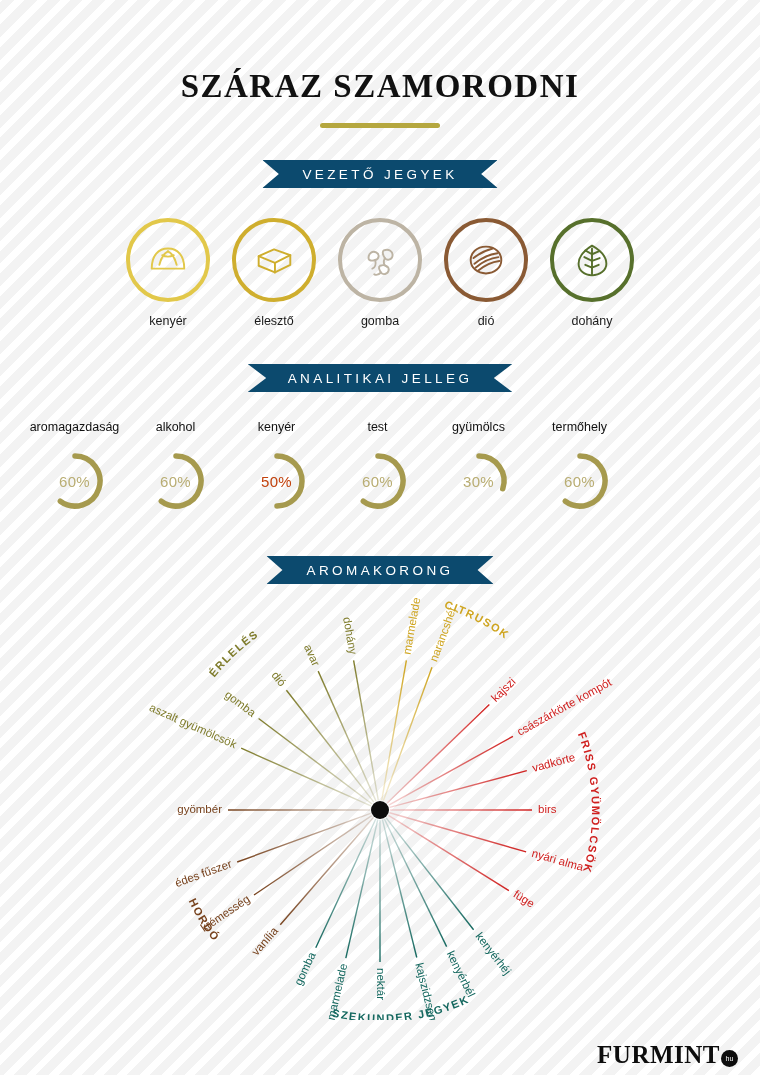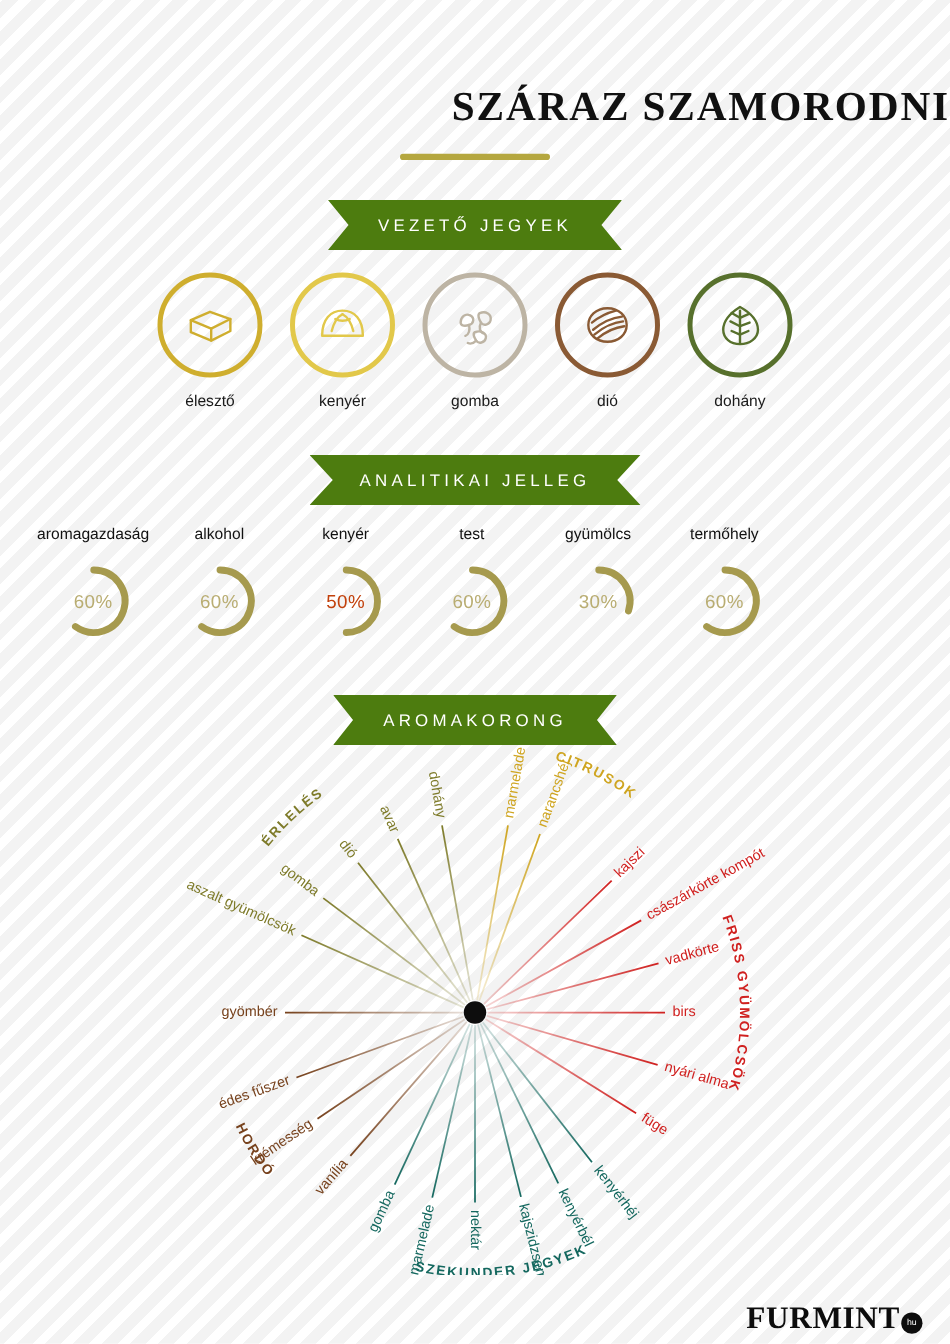--- a/index.html
+++ b/index.html
@@ -11,35 +11,35 @@
       -45deg,
       #ffffff 0px, #ffffff 7px,
       #f3f3f3 7px, #f3f3f3 16px
     );
     position: relative;
     overflow: hidden;
     color: #1a1a1a;
   }
 
   
-  #title-block { position: absolute; top: 68px; left: 0; width: 760px; text-align: right; }
+  #title-block { position: absolute; top: 68px; left: 0; width: 760px; text-align: center; }
   #page-title {
     font-family: "Liberation Serif", serif;
     font-size: 33px;
     font-weight: bold;
     letter-spacing: 1.5px;
     color: #111;
   }
   #title-divider {
     width: 120px; height: 5px; border-radius: 3px;
     background: #b5a73f; margin: 18px auto 0;
   }
   .ribbon-wrap { position: absolute; left: 50%; transform: translateX(-50%); }
   .ribbon-shape {
-    background: #4d7c0f; color: #fff; height: 40px;
+    background: #0c4a6e; color: #fff; height: 28px;
     display: flex; align-items: center; justify-content: center;
     font-size: 13.5px; letter-spacing: 3.4px;
     padding: 0 40px;
     clip-path: polygon(0% 0%, 100% 0%, 93% 50%, 100% 100%, 0% 100%, 7% 50%);
   }
 
   
   #icon-row { position: absolute; top: 218px; left: 0; width: 760px;
               display: flex; justify-content: center; gap: 22px; }
   .icon-item { width: 84px; text-align: center; }
@@ -86,39 +86,39 @@
   <div id="page-title">SZÁRAZ SZAMORODNI</div>
   <div id="title-divider"></div>
 </div>
 
 <div class="ribbon-wrap" style="top:160px;">
   <div class="ribbon-shape">VEZETŐ JEGYEK</div>
 </div>
 
 <div id="icon-row">
     <div class="icon-item">
-      <div class="icon-circle" style="border-color: rgb(207, 174, 46);">
-        <svg viewBox="0 0 48 48" width="46" height="46" fill="none" stroke="#cfae2e" stroke-width="2" stroke-linejoin="round" stroke-linecap="round">
-          <path d="M8 20 L24 13 L41 19 L25 27 Z"></path>
-          <path d="M8 20 L8 30 L25 37 L25 27"></path>
-          <path d="M41 19 L41 29 L25 37"></path>
-        </svg>
-      </div>
-      <div class="icon-label">élesztő</div>
-    </div>
-    <div class="icon-item">
       <div class="icon-circle" style="border-color: rgb(226, 200, 74);">
         <svg viewBox="0 0 48 48" width="46" height="46" fill="none" stroke="#e2c84a" stroke-width="2" stroke-linejoin="round" stroke-linecap="round">
           <path d="M7 33 C7 19 14 12 24 12 C34 12 41 19 41 33 Z"></path>
           <path d="M15 29 C17 21 20 17 24 15"></path>
           <path d="M24 15 C28 17 31 21 33 29"></path>
           <path d="M18 19 C22 21 26 21 30 19"></path>
         </svg>
       </div>
       <div class="icon-label">kenyér</div>
+    </div>
+    <div class="icon-item">
+      <div class="icon-circle" style="border-color: rgb(207, 174, 46);">
+        <svg viewBox="0 0 48 48" width="46" height="46" fill="none" stroke="#cfae2e" stroke-width="2" stroke-linejoin="round" stroke-linecap="round">
+          <path d="M8 20 L24 13 L41 19 L25 27 Z"></path>
+          <path d="M8 20 L8 30 L25 37 L25 27"></path>
+          <path d="M41 19 L41 29 L25 37"></path>
+        </svg>
+      </div>
+      <div class="icon-label">élesztő</div>
     </div>
     <div class="icon-item">
       <div class="icon-circle" style="border-color: rgb(189, 180, 164);">
         <svg viewBox="0 0 48 48" width="46" height="46" fill="none" stroke="#bdb4a4" stroke-width="2" stroke-linejoin="round" stroke-linecap="round">
           <path d="M12 22 C12 17 16 14 20 16 C24 18 23 23 19 24 C16 25 12 25 12 22 Z"></path>
           <path d="M19 24 C20 28 19 32 16 33"></path>
           <path d="M28 14 C33 12 38 15 37 20 C36 24 31 25 29 22 C27 19 26 15 28 14 Z"></path>
           <path d="M29 22 C27 26 28 30 31 31"></path>
           <path d="M24 30 C29 28 34 31 33 35 C32 39 27 40 25 37 C23 34 22 31 24 30 Z"></path>
           <path d="M25 37 C23 39 20 40 18 39"></path>

